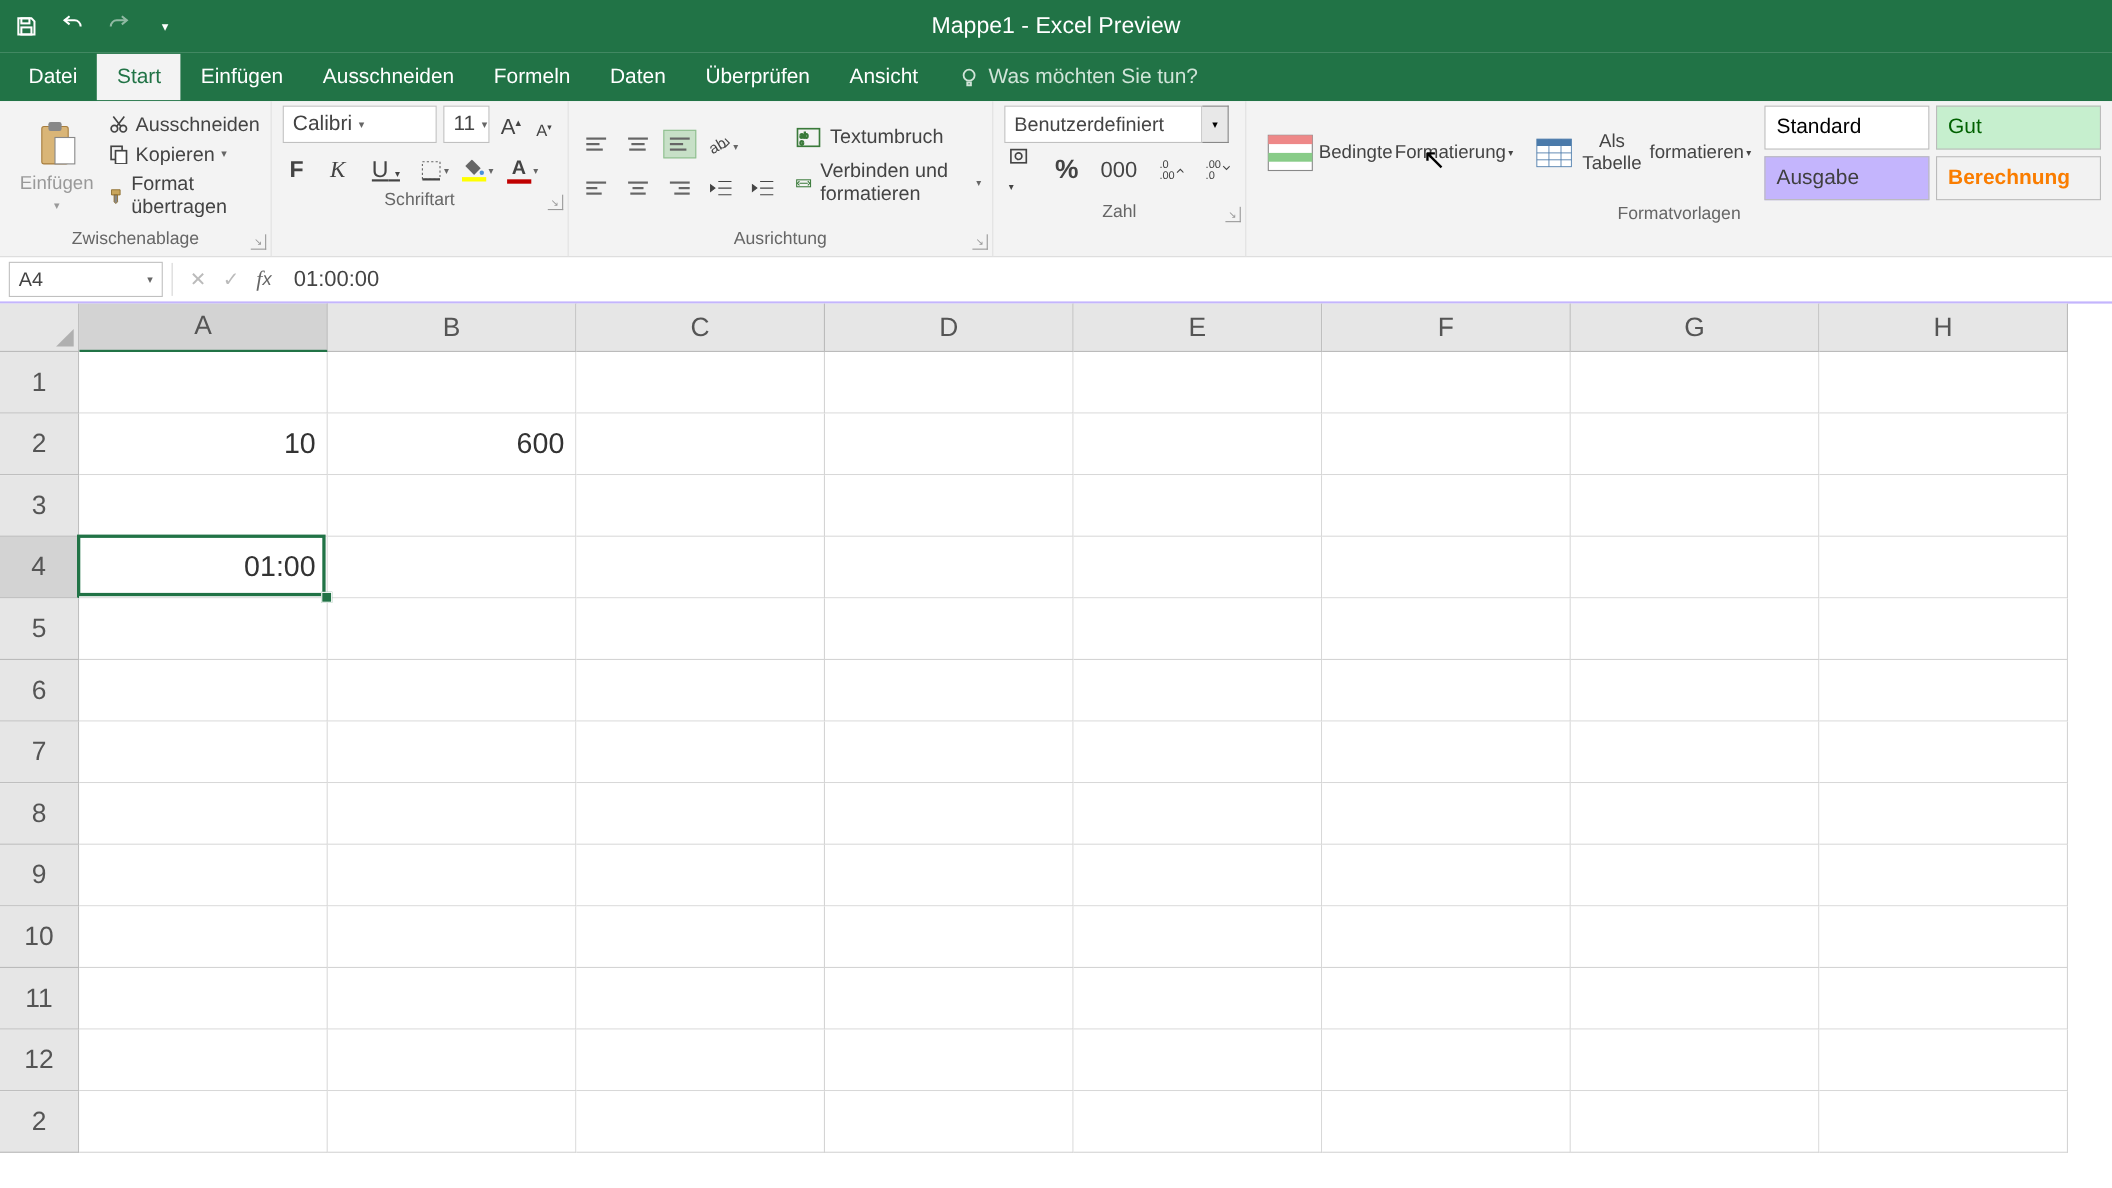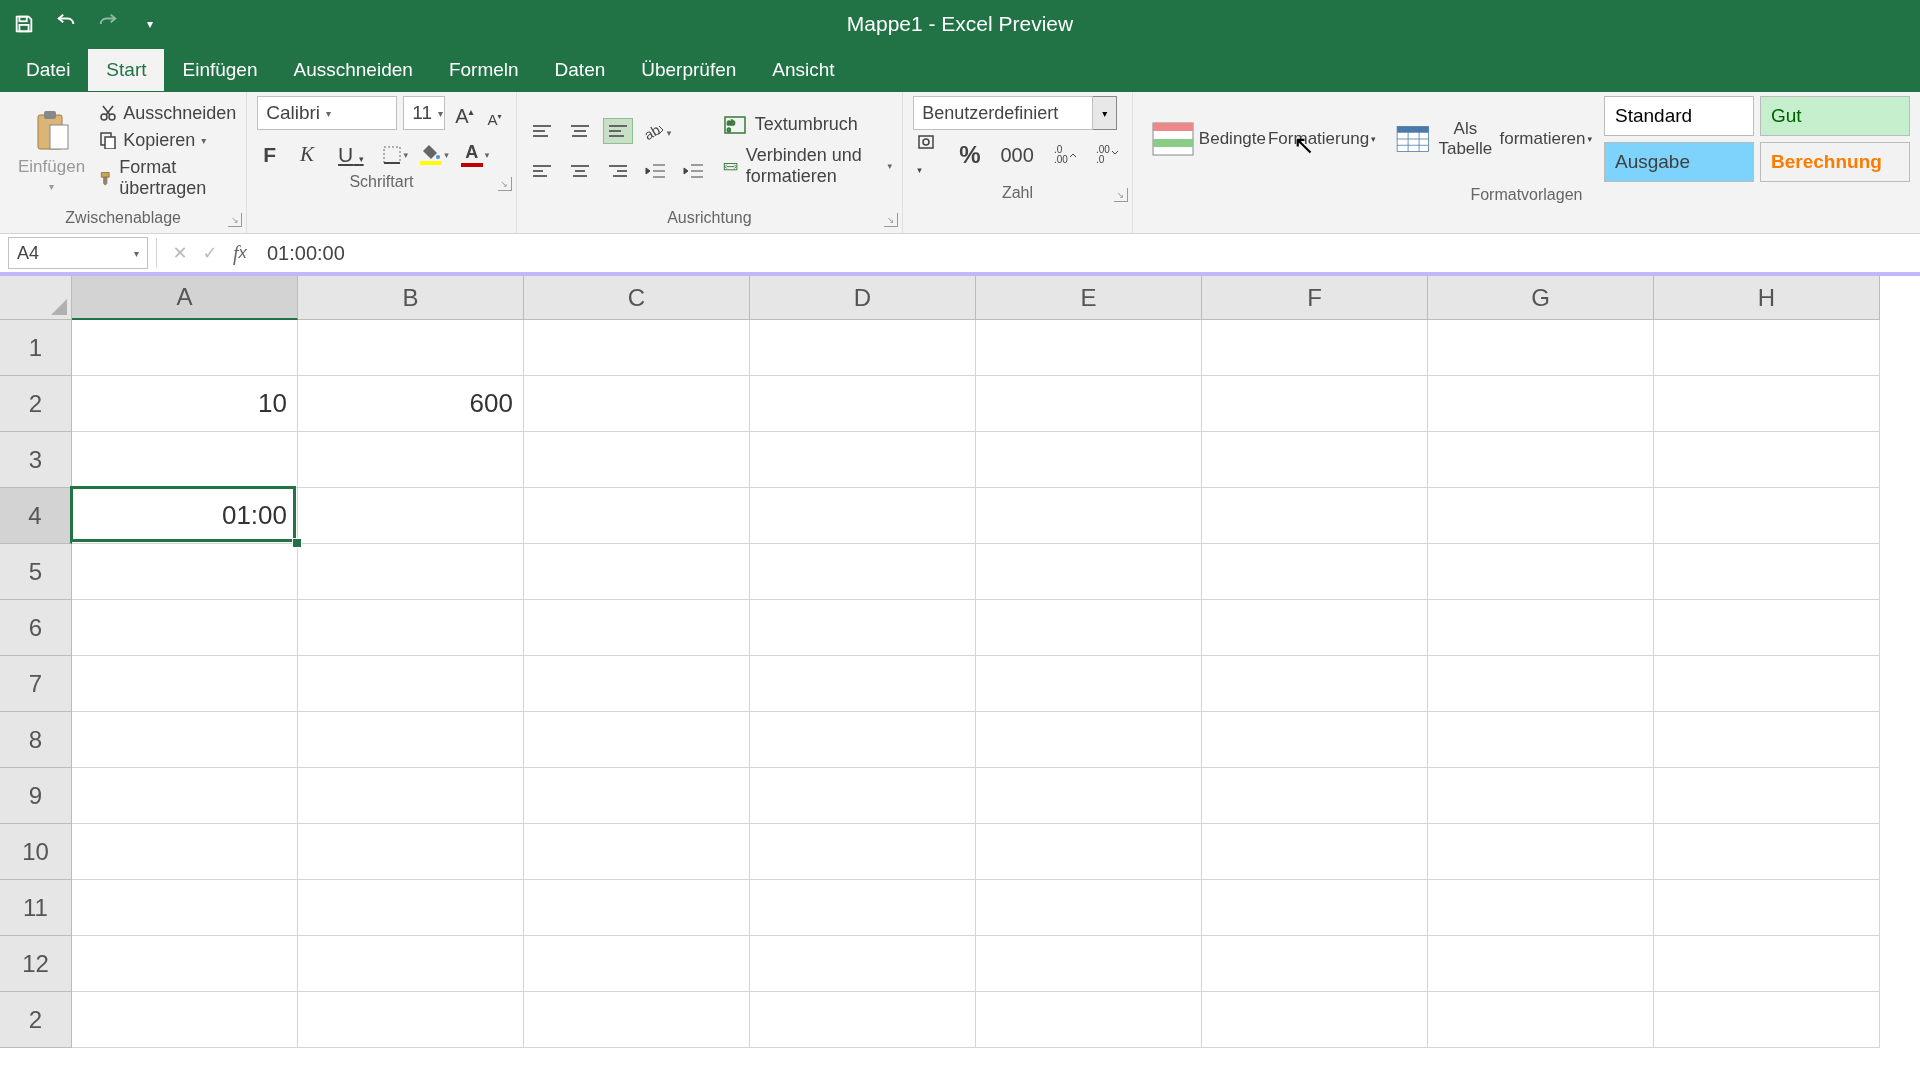--- a/index.html
+++ b/index.html
@@ -71,25 +71,25 @@
 .nbtn { font-size: 18px; color: #444; cursor: pointer; padding: 2px 4px; }
 
 
 .styles-body { display: flex; align-items: center; gap: 6px; }
 .big-btn { display: flex; align-items: center; gap: 2px; cursor: pointer; padding: 2px 6px; }
 .big-icon { width: 48px; height: 40px; }
 .big-lbl { font-size: 17px; color: #444; text-align: center; line-height: 1.2; display: flex; align-items: center; gap: 2px; }
 .style-gallery { display: grid; grid-template-columns: 150px 150px; gap: 6px; }
 .style-cell { border: 1px solid #bbb; height: 40px; display: flex; align-items: center; padding: 0 10px; font-size: 19px; cursor: pointer; background: #fff; }
 .sc-gut { background: #c6efce; color: #006100; }
-.sc-aus { background: #7dd3fc; color: #3f3f3f; }
+.sc-aus { background: #c4b5fd; color: #3f3f3f; }
 .sc-ber { background: #f2f2f2; color: #fa7d00; font-weight: bold; }
 
 
-.fbar { height: 42px; border-bottom: 4px solid #c4b5fd; display: flex; align-items: center; background: #fff; }
+.fbar { height: 42px; border-bottom: 2px solid #c4b5fd; display: flex; align-items: center; background: #fff; }
 .namebox { width: 140px; height: 32px; border: 1px solid #c0c0c0; margin-left: 8px; display: flex; align-items: center; padding: 0 8px; font-size: 18px; color: #444; }
 .namebox .dd { margin-left: auto; }
 .fbar-sep { width: 1px; height: 30px; background: #d4d4d4; margin: 0 8px; }
 .fbar-btn { width: 30px; height: 30px; display: flex; align-items: center; justify-content: center; font-size: 18px; color: #bbb; cursor: pointer; }
 .fx { font-style: italic; font-family: serif; color: #666; font-size: 20px; }
 .formula-input { flex: 1; padding: 0 12px; font-size: 20px; color: #444; }
 
 
 .grid-wrap { display: flex; }
 .corner { width: 72px; height: 44px; background: #e6e6e6; border-right: 1px solid #bbb; border-bottom: 1px solid #bbb; position: relative; cursor: pointer; }
@@ -140,20 +140,27 @@
 
 <div class="tabs">
   <div class="tab">Datei</div>
   <div class="tab active">Start</div>
   <div class="tab">Einfügen</div>
   <div class="tab">Ausschneiden</div>
   <div class="tab">Formeln</div>
   <div class="tab">Daten</div>
   <div class="tab">Überprüfen</div>
   <div class="tab">Ansicht</div>
+  <div class="tell-me">
+    <svg class="bulb" viewBox="0 0 24 24" fill="none" stroke="#d0e4d8" stroke-width="2">
+        <circle cx="12" cy="10" r="6"></circle>
+        <path d="M10 18h4v3h-4z"></path>
+      </svg>
+    <span>Was möchten Sie tun?</span>
+  </div>
 </div>
 
 <div class="ribbon">
 
   <div class="group">
     <div class="group-body">
       <div class="paste-btn">
         <svg class="paste-icon" viewBox="0 0 40 44">
             <rect x="6" y="6" width="24" height="34" rx="2" fill="#d9b577" stroke="#a67c3c"></rect>
             <rect x="12" y="2" width="12" height="8" rx="2" fill="#888"></rect>

